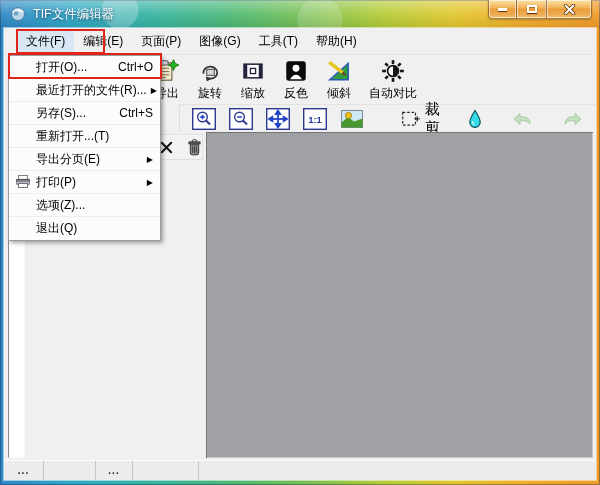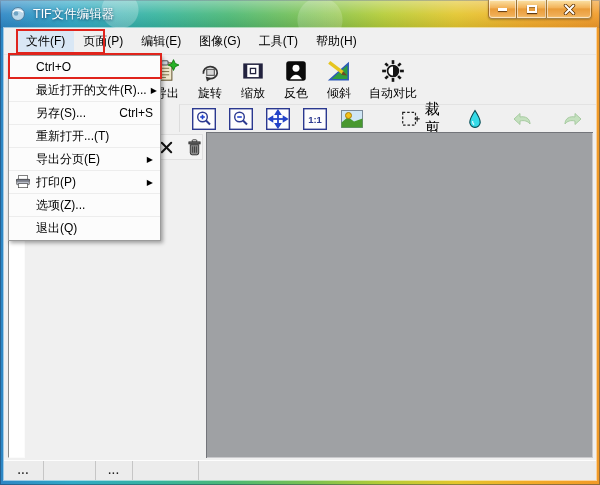--- a/index.html
+++ b/index.html
@@ -104,22 +104,22 @@
             </g>
         </svg>
       </div>
     </div>
   </div>
 
   <div class="client">
 
     <div class="menubar">
       <span class="mitem active">文件(F)</span>
+      <span class="mitem">编辑(E)</span>
       <span class="mitem">页面(P)</span>
-      <span class="mitem">编辑(E)</span>
       <span class="mitem">图像(G)</span>
       <span class="mitem">工具(T)</span>
       <span class="mitem">帮助(H)</span>
     </div>
 
     <div class="toolbar-main">
       <div class="tb-btn framed">
         <svg class="ticon" viewBox="0 0 24 24">
           <rect x="5" y="2.5" width="14" height="6" fill="#fff" stroke="#444"></rect>
           <rect x="2.5" y="8" width="19" height="8" rx="1" fill="#b9bdc9" stroke="#444"></rect>
@@ -323,20 +323,21 @@
       <div class="scell c2"></div>
       <div class="scell c3">...</div>
       <div class="scell c4"></div>
       <div class="scell c5"></div>
     </div>
   </div>
 
   <div class="dropdown">
     <div class="ditem">
       <span class="dicon"></span>
+      <span class="dlabel">打开(O)...</span>
       <span class="dshort">Ctrl+O</span>
     </div>
     <div class="ditem">
       <span class="dicon"></span>
       <span class="dlabel">最近打开的文件(R)...</span>
       <span class="darrow">▶</span>
     </div>
     <div class="ditem">
       <span class="dicon"></span>
       <span class="dlabel">另存(S)...</span>

